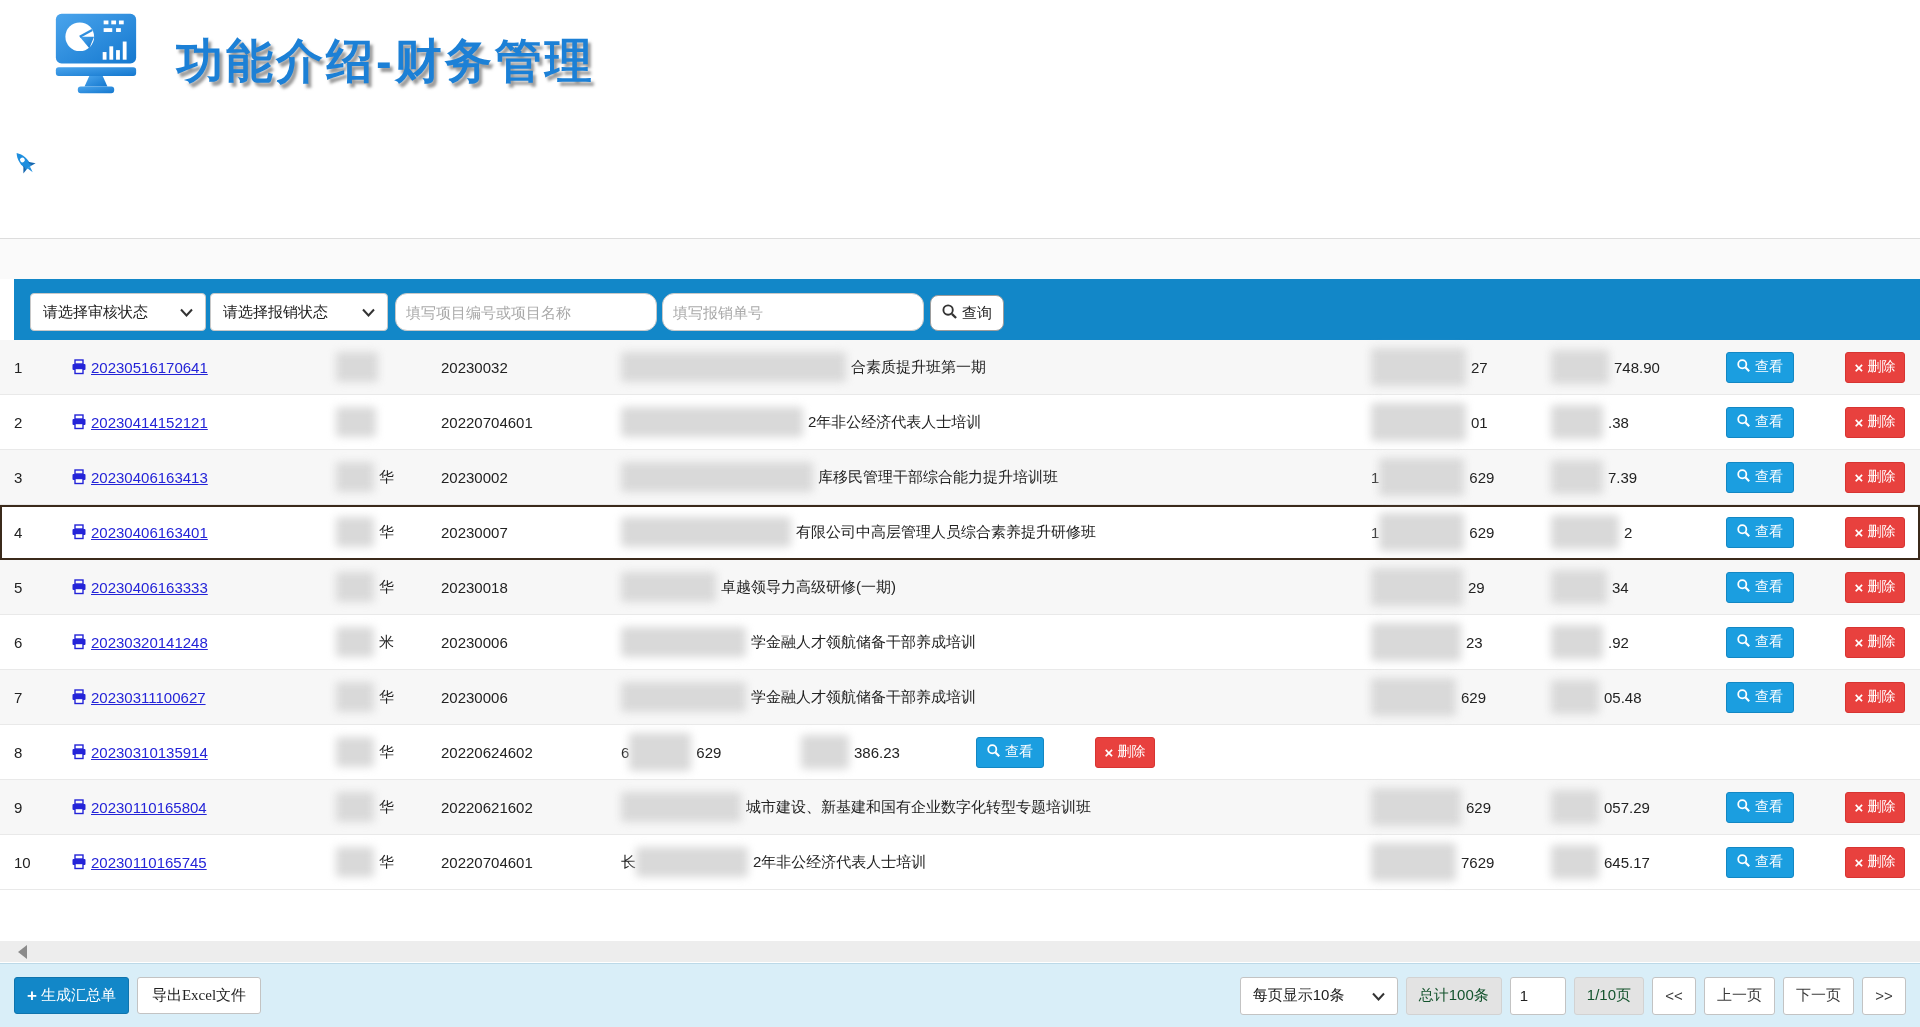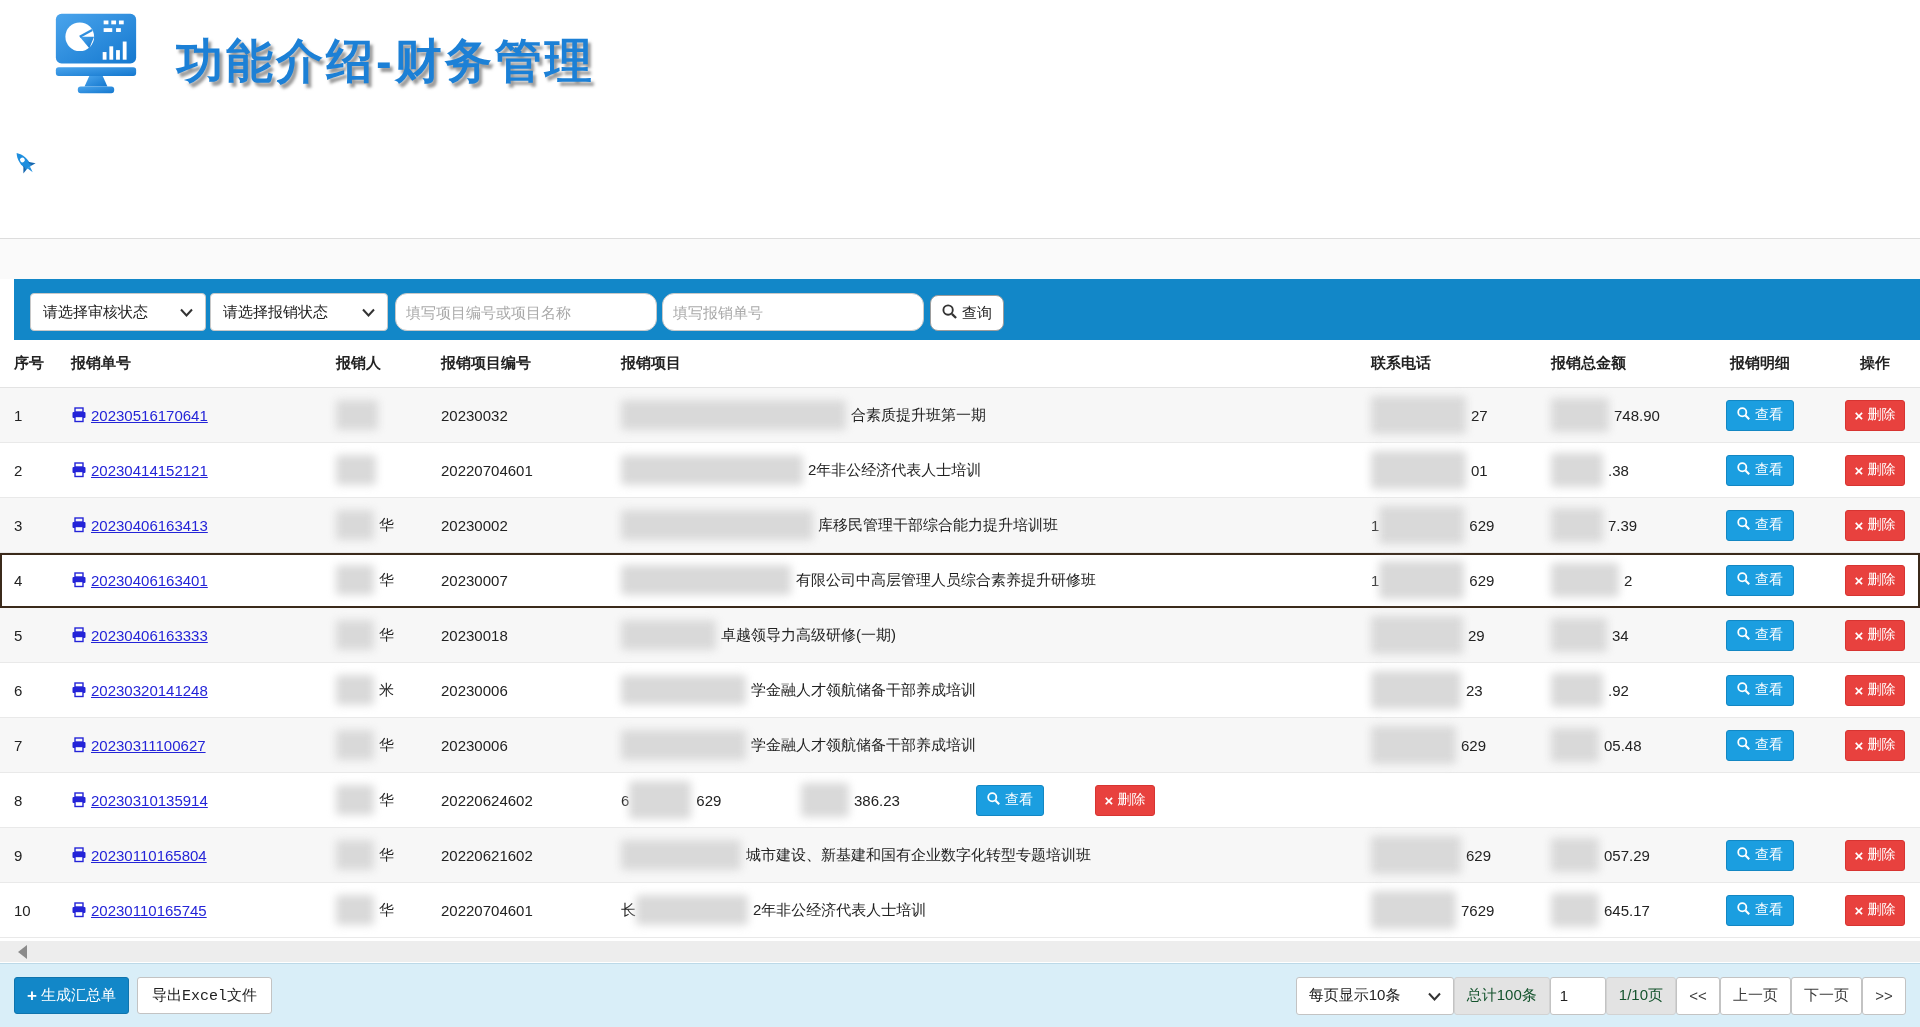--- a/index.html
+++ b/index.html
@@ -74,24 +74,24 @@
   .hscroll .arrow-left { position:absolute; left:18px; top:4px; width:0; height:0;
                          border-top:7px solid transparent; border-bottom:7px solid transparent;
                          border-right:9px solid #8b8b8b; }
 
   .app-footer { position:absolute; left:0; top:963px; width:1920px; height:64px; background:#d9eef8;
                 border-top:1px solid #bcd9e8; display:flex; align-items:center; padding:0 14px; }
   .btn-primary { background:#1287c8; border:1px solid #0f74ad; color:#fff; border-radius:3px;
                  height:37px; padding:0 12px; font-size:15px; display:flex; align-items:center; gap:4px;
                  cursor:pointer; font-family:inherit; }
   .btn-plain { background:#fff; border:1px solid #c3c3c3; color:#222; border-radius:3px;
-               height:37px; padding:0 14px; font-size:15px; margin-left:8px; cursor:pointer; font-family:Liberation Mono, monospace; }
+               height:37px; padding:0 14px; font-size:15px; margin-left:8px; cursor:pointer; font-family:Liberation Serif, serif; }
   .plus-glyph { font-weight:bold; font-size:17px; line-height:1; }
 
-  .pager { margin-left:auto; display:flex; align-items:center; }
+  .pager { margin-left:auto; display:flex; align-items:center; gap:8px; }
   .pg-select { height:38px; background:#fff; border:1px solid #c3c3c3; border-radius:3px; width:158px;
                display:flex; align-items:center; justify-content:space-between; padding:0 12px;
                font-size:15px; color:#222; cursor:pointer; }
   .pg-pill { height:38px; background:#e3e3e3; border:1px solid #d2d2d2; border-radius:3px; color:#14532d;
              font-size:15px; display:flex; align-items:center; padding:0 12px; }
   .pg-input { width:56px; height:38px; border:1px solid #c3c3c3; border-radius:3px; font-size:15px;
               padding:0 9px; color:#222; font-family:inherit; }
   .pg-btn { height:38px; min-width:44px; background:#fff; border:1px solid #c3c3c3; border-radius:3px;
             color:#3a3a3a; font-size:15px; padding:0 12px; cursor:pointer; font-family:inherit; }
 </style>
@@ -171,31 +171,20 @@
       <svg width="15" height="15" viewBox="0 0 16 16">
           <circle cx="6.5" cy="6.5" r="5" fill="none" stroke="#333" stroke-width="2"></circle>
           <line x1="10.5" y1="10.5" x2="15" y2="15" stroke="#333" stroke-width="2.4"></line>
         </svg>
     </span>
     <span>查询</span>
   </button>
 </div>
 
 <div class="table">
-  <div class="tr thead">
-    <div class="td c1">序号</div>
-    <div class="td c2">报销单号</div>
-    <div class="td c3">报销人</div>
-    <div class="td c4">报销项目编号</div>
-    <div class="td c5">报销项目</div>
-    <div class="td c6">联系电话</div>
-    <div class="td c7">报销总金额</div>
-    <div class="td c8">报销明细</div>
-    <div class="td c9">操作</div>
-  </div>
   <div class="tbody">
   <div class="tr">
     <div class="td c1">1</div>
     <div class="td c2">
       <span class="printer-icon">
         <svg width="16" height="16" viewBox="0 0 16 16">
           <rect x="4" y="1" width="8" height="4" fill="none" stroke="#2424d8" stroke-width="1.4"></rect>
           <rect x="1.5" y="5" width="13" height="6" rx="1" fill="#2424d8"></rect>
           <rect x="4" y="9.5" width="8" height="5" fill="#fff" stroke="#2424d8" stroke-width="1.4"></rect>
         </svg>

